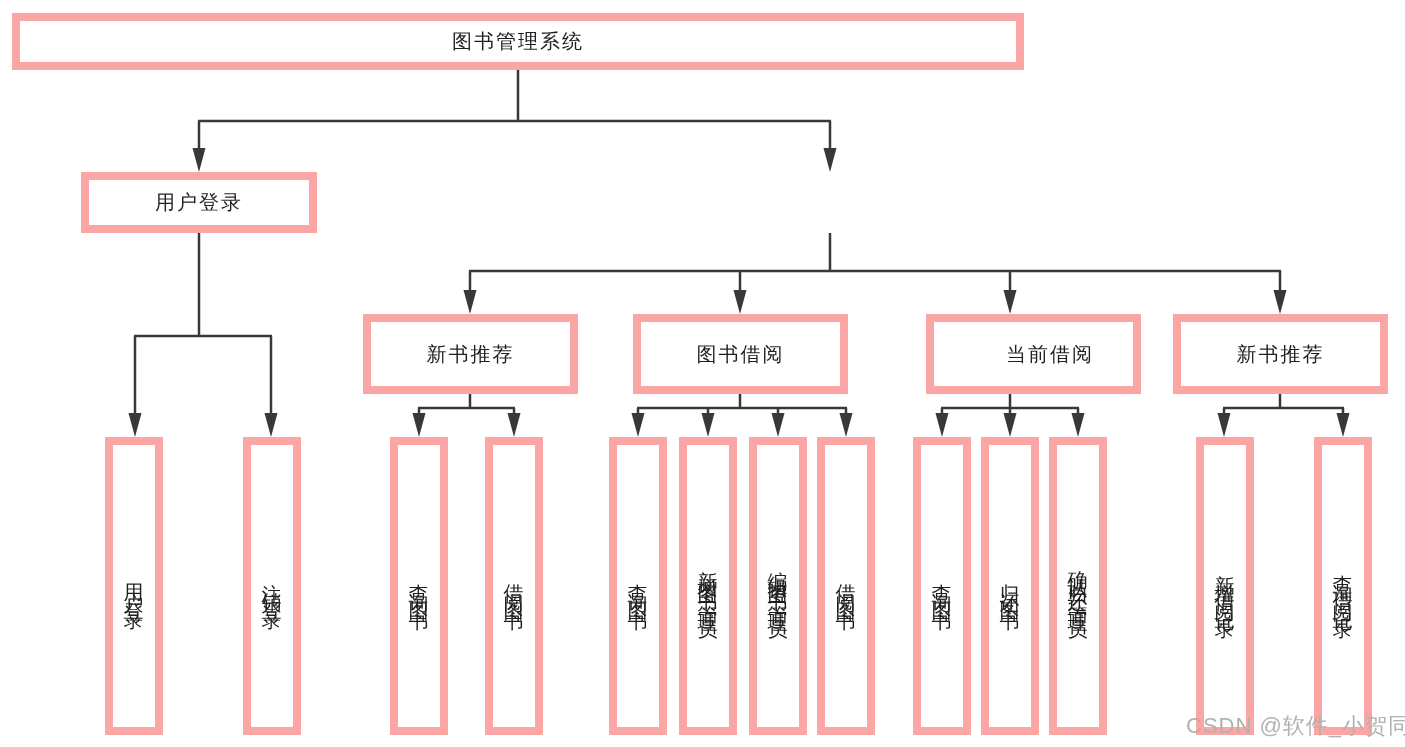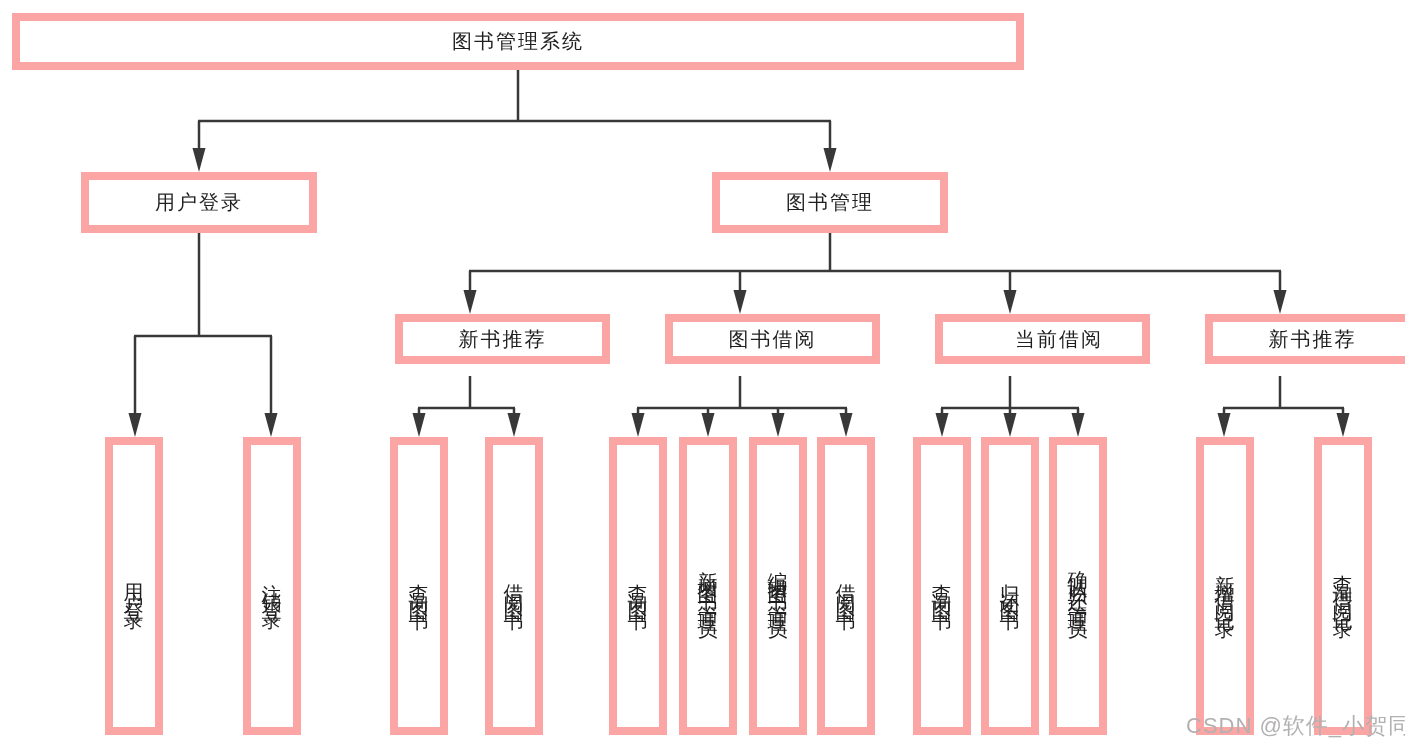--- a/index.html
+++ b/index.html
@@ -46,23 +46,23 @@
     top: 711px;
     font-size: 22px;
     color: #b3b0b0;
     white-space: nowrap;
     z-index: 5;
     letter-spacing: 1px;
   }
   .root-box    { left: 12px;  top: 13px;  width: 1012px; height: 57px; }
   .l2-a        { left: 81px;  top: 172px; width: 236px;  height: 61px; }
   .l2-b        { left: 712px; top: 172px; width: 236px;  height: 61px; }
-  .l3          { top: 314px;  width: 215px; height: 50px; margin-left: 32px; }
+  .l3          { top: 314px;  width: 215px; height: 80px; }
   .l3-a { left: 363px; }  .l3-b { left: 633px; }
-  .l3-c { left: 903px; padding-left: 33px; }  .l3-d { left: 1173px; }
+  .l3-c { left: 926px; padding-left: 33px; }  .l3-d { left: 1173px; }
   .l4          { top: 437px; width: 58px; height: 298px; }
   .l4-1  { left: 105px; }  .l4-2  { left: 243px; }
   .l4-3  { left: 390px; }  .l4-4  { left: 485px; }
   .l4-5  { left: 609px; }  .l4-6  { left: 679px; }
   .l4-7  { left: 749px; }  .l4-8  { left: 817px; }
   .l4-9  { left: 913px; }  .l4-10 { left: 981px; }
   .l4-11 { left: 1049px; } .l4-12 { left: 1196px; }
   .l4-13 { left: 1314px; }
 </style>
 </head>
@@ -132,21 +132,20 @@
       <polygon points="1003.5,413 1016.5,413 1010,437"></polygon>
       <polygon points="1071.5,413 1084.5,413 1078,437"></polygon>
       <polygon points="1217.5,413 1230.5,413 1224,437"></polygon>
       <polygon points="1336.5,413 1349.5,413 1343,437"></polygon>
     </g>
   </svg>
 
   <div class="box hbox root-box">图书管理系统</div>
 
   <div class="box hbox l2-a">用户登录</div>
-  <div class="box hbox l2-b">图书管理</div>
 
   <div class="box hbox l3 l3-a">新书推荐</div>
   <div class="box hbox l3 l3-b">图书借阅</div>
   <div class="box hbox l3 l3-c">当前借阅</div>
   <div class="box hbox l3 l3-d">新书推荐</div>
 
   <div class="box vbox l4 l4-1">用户登录</div>
   <div class="box vbox l4 l4-2">注销登录</div>
 
   <div class="box vbox l4 l4-3">查询图书</div>

